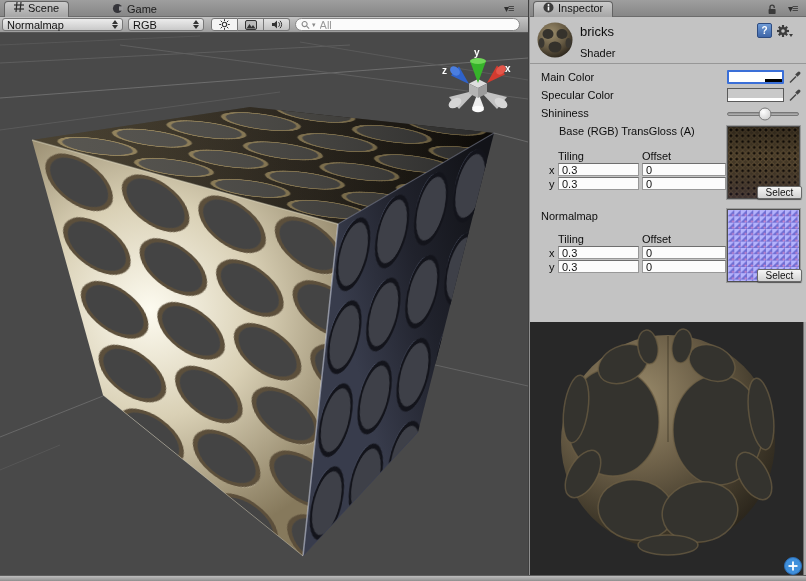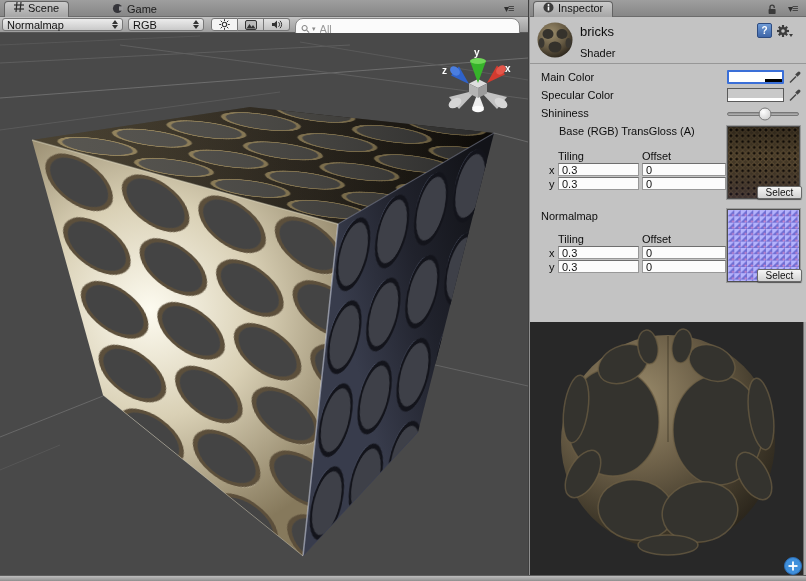--- a/index.html
+++ b/index.html
@@ -20,21 +20,21 @@
   .updown{display:flex;flex-direction:column;gap:1px;align-items:center;}
   .updown i{display:block;width:0;height:0;border-left:3px solid transparent;border-right:3px solid transparent;}
   .updown .u{border-bottom:4px solid #333;}
   .updown .d{border-top:4px solid #333;}
   .tbtn{background:linear-gradient(#e2e2e2,#c2c2c2);border:1px solid #777;border-left:none;
         display:flex;align-items:center;justify-content:center;}
   .tbtn.first{border-left:1px solid #777;border-radius:3px 0 0 3px;}
   .tbtn.last{border-radius:0 3px 3px 0;}
   .tbtn.active{background:#f4f4f4;}
   .search{background:#fbfbfb;border:1px solid #858585;border-radius:8px;display:flex;align-items:center;
-          padding:10px 5px;gap:2px;}
+          padding:1px 5px;gap:2px;}
   .search input{border:none;outline:none;background:transparent;font-size:11px;color:#444;width:100%;
                 font-family:"Liberation Sans",sans-serif;}
   .search input::placeholder{color:#999;}
   
   .lbl{color:#0e0e0e;}
   .field{background:#fcfcfc;border:1px solid #989898;border-top-color:#6e6e6e;font-size:11px;color:#111;
          padding:0 3px;outline:none;font-family:"Liberation Sans",sans-serif;box-sizing:border-box;}
   .swatch{border:1px solid #5a5a5a;}
   .selbtn{background:linear-gradient(#f5f5f5,#d3d3d3);border:1px solid #6a6a6a;border-radius:2px;
           box-shadow:0 1px 1px rgba(0,0,0,.45);display:flex;align-items:center;justify-content:center;

